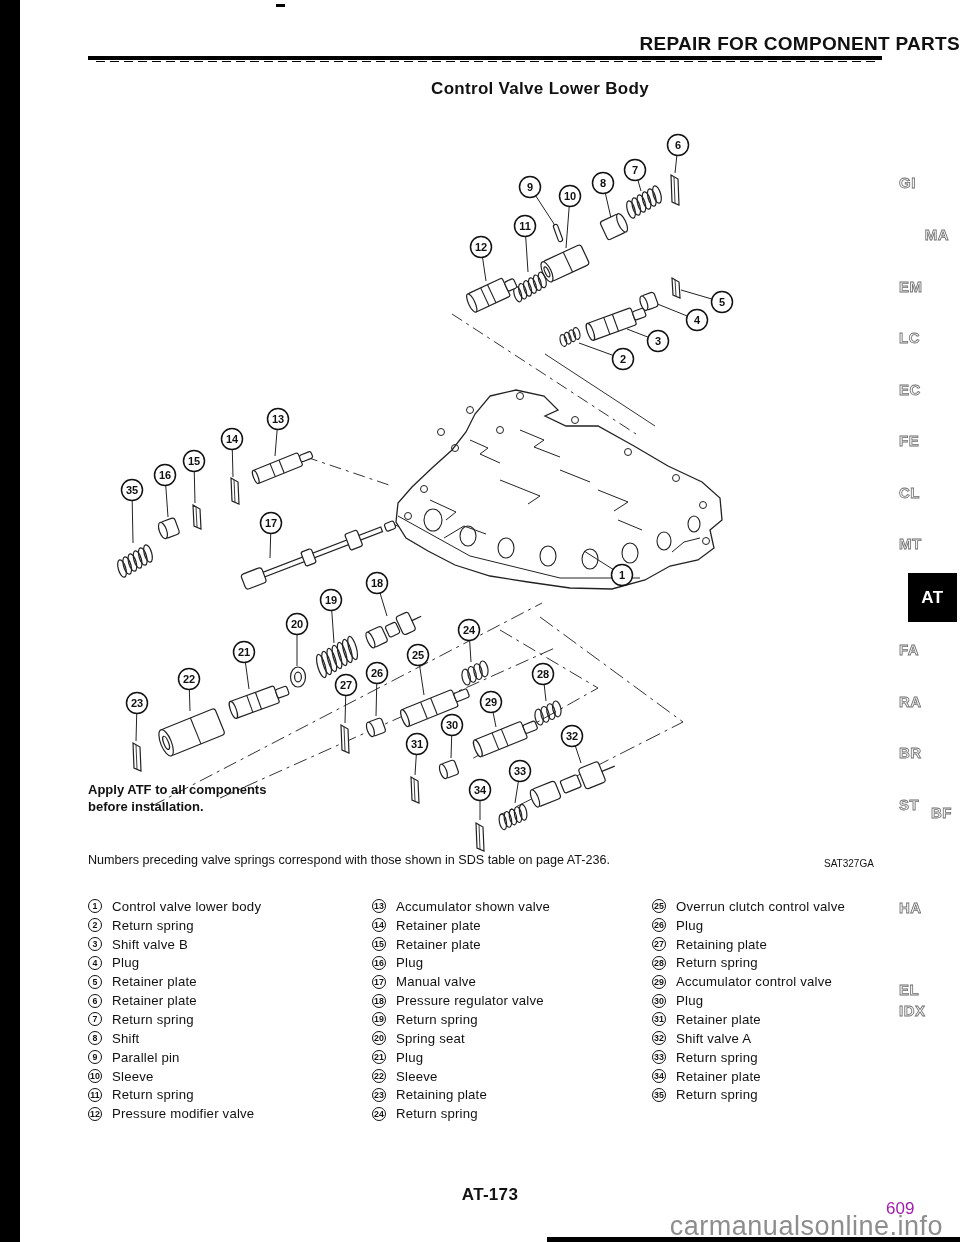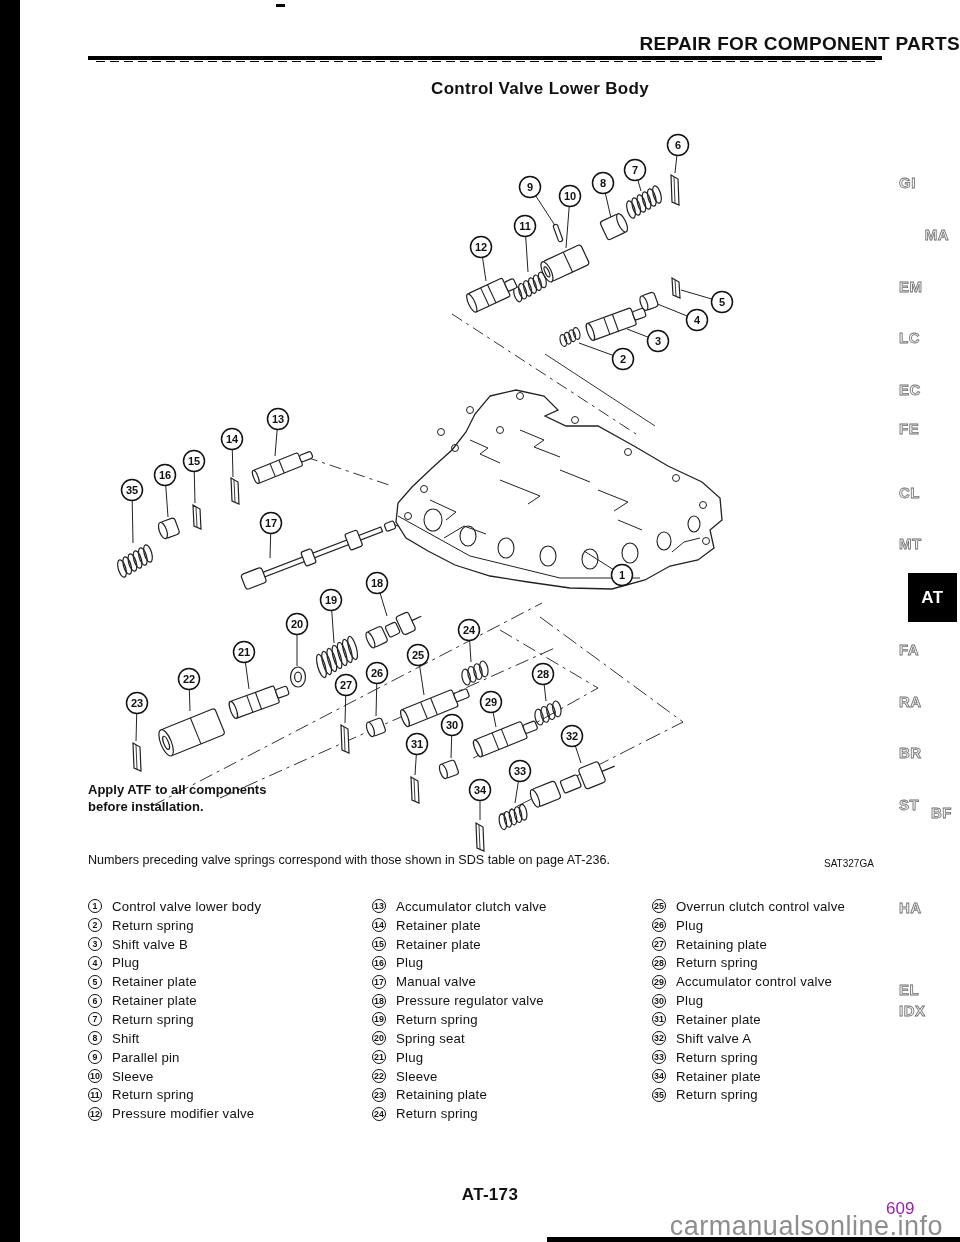--- a/index.html
+++ b/index.html
@@ -500,21 +500,21 @@
 
   <div class="footnote">Numbers preceding valve springs correspond with those shown in SDS table on page AT-236.</div>
   <div class="figcode">SAT327GA</div>
 
   <div class="tabs" id="tabs">
       <div class="tab" style="top: 174px;">GI</div>
       <div class="tab" style="top: 226px; text-align: right;">MA</div>
       <div class="tab" style="top: 278px;">EM</div>
       <div class="tab" style="top: 329px;">LC</div>
       <div class="tab" style="top: 381px;">EC</div>
-      <div class="tab" style="top: 420px;">FE</div>
+      <div class="tab" style="top: 432px;">FE</div>
       <div class="tab" style="top: 484px;">CL</div>
       <div class="tab" style="top: 535px;">MT</div>
       <div class="tab active" style="top: 573px;">AT</div>
       <div class="tab" style="top: 641px;">FA</div>
       <div class="tab" style="top: 693px;">RA</div>
       <div class="tab" style="top: 744px;">BR</div>
       <div class="tab" style="top: 796px;">ST</div>
       <div class="tab" style="top: 804px; padding-left: 32px;">BF</div>
       <div class="tab" style="top: 899px;">HA</div>
       <div class="tab" style="top: 981px;">EL</div>
@@ -567,21 +567,21 @@
         <span class="plabel">Return spring</span>
       </div>
       <div class="plist-row">
         <span class="pnum">12</span>
         <span class="plabel">Pressure modifier valve</span>
       </div>
     </div>
   <div class="plist-col" id="plist-col-1" style="left:372px">
       <div class="plist-row">
         <span class="pnum">13</span>
-        <span class="plabel">Accumulator clutch valve</span>
+        <span class="plabel">Accumulator shown valve</span>
       </div>
       <div class="plist-row">
         <span class="pnum">14</span>
         <span class="plabel">Retainer plate</span>
       </div>
       <div class="plist-row">
         <span class="pnum">15</span>
         <span class="plabel">Retainer plate</span>
       </div>
       <div class="plist-row">

